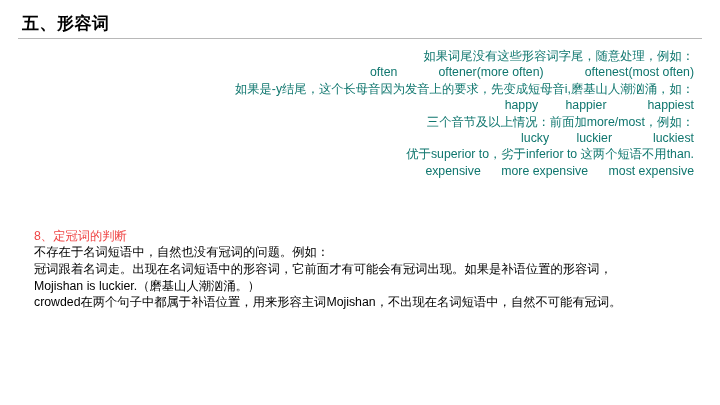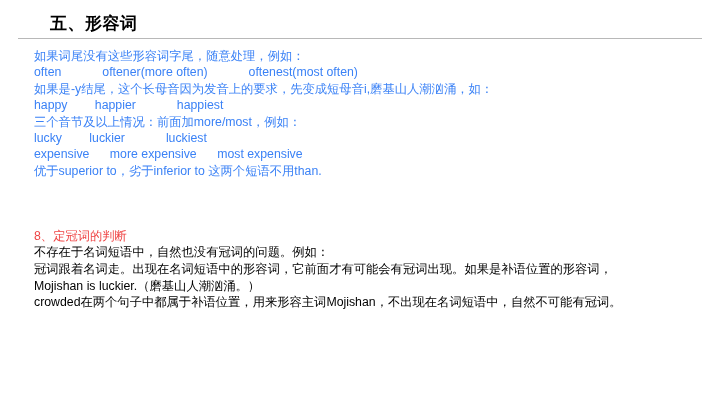--- a/index.html
+++ b/index.html
@@ -21,41 +21,41 @@
     box-sizing: border-box;
   }
   .title {
     position: absolute;
     left: 22px;
     top: 12px;
     font-size: 17px;
     font-weight: bold;
     color: #000000;
     letter-spacing: 0.5px;
-    margin-left: 28px;
   }
   .divider {
     position: absolute;
     left: 18px;
     top: 38px;
     width: 684px;
     height: 1px;
     background: #b8b8b8;
   }
   .body-block {
     position: absolute;
     left: 34px;
     top: 48px;
     width: 660px;
   }
   .line {
     font-size: 12.3px;
     line-height: 16.4px;
     white-space: pre;
-    color: #3b82f6;
+    color: #0f766e;
+    text-align: right;
   }
   .section2 {
     position: absolute;
     left: 34px;
     top: 228px;
     width: 670px;
   }
   .sec2-head {
     font-size: 12.3px;
     line-height: 16.4px;
@@ -76,22 +76,22 @@
   <div class="title">五、形容词</div>
   <div class="divider"></div>
 
   <div class="body-block">
     <div class="line">如果词尾没有这些形容词字尾，随意处理，例如：</div>
     <div class="line">often            oftener(more often)            oftenest(most often)</div>
     <div class="line">如果是-y结尾，这个长母音因为发音上的要求，先变成短母音i,磨基山人潮汹涌，如：</div>
     <div class="line">happy        happier            happiest</div>
     <div class="line">三个音节及以上情况：前面加more/most，例如：</div>
     <div class="line">lucky        luckier            luckiest</div>
+    <div class="line">优于superior to，劣于inferior to 这两个短语不用than.</div>
     <div class="line">expensive      more expensive      most expensive</div>
-    <div class="line">优于superior to，劣于inferior to 这两个短语不用than.</div>
   </div>
 
   <div class="section2">
     <div class="sec2-head">8、定冠词的判断</div>
     <div class="wrapline">不存在于名词短语中，自然也没有冠词的问题。例如：</div>
     <div class="wrapline">冠词跟着名词走。出现在名词短语中的形容词，它前面才有可能会有冠词出现。如果是补语位置的形容词，</div>
     <div class="wrapline">Mojishan is luckier.（磨基山人潮汹涌。）</div>
     <div class="wrapline">crowded在两个句子中都属于补语位置，用来形容主词Mojishan，不出现在名词短语中，自然不可能有冠词。</div>
   </div>
 

